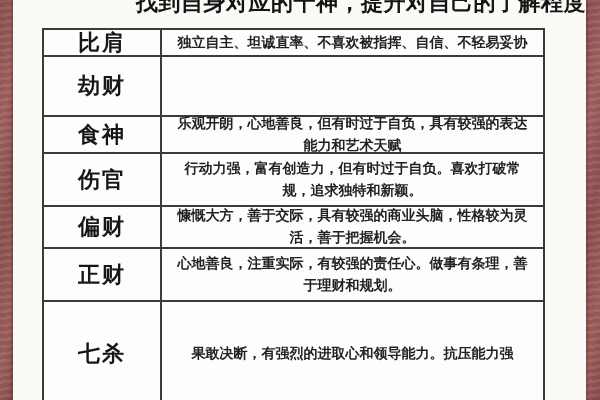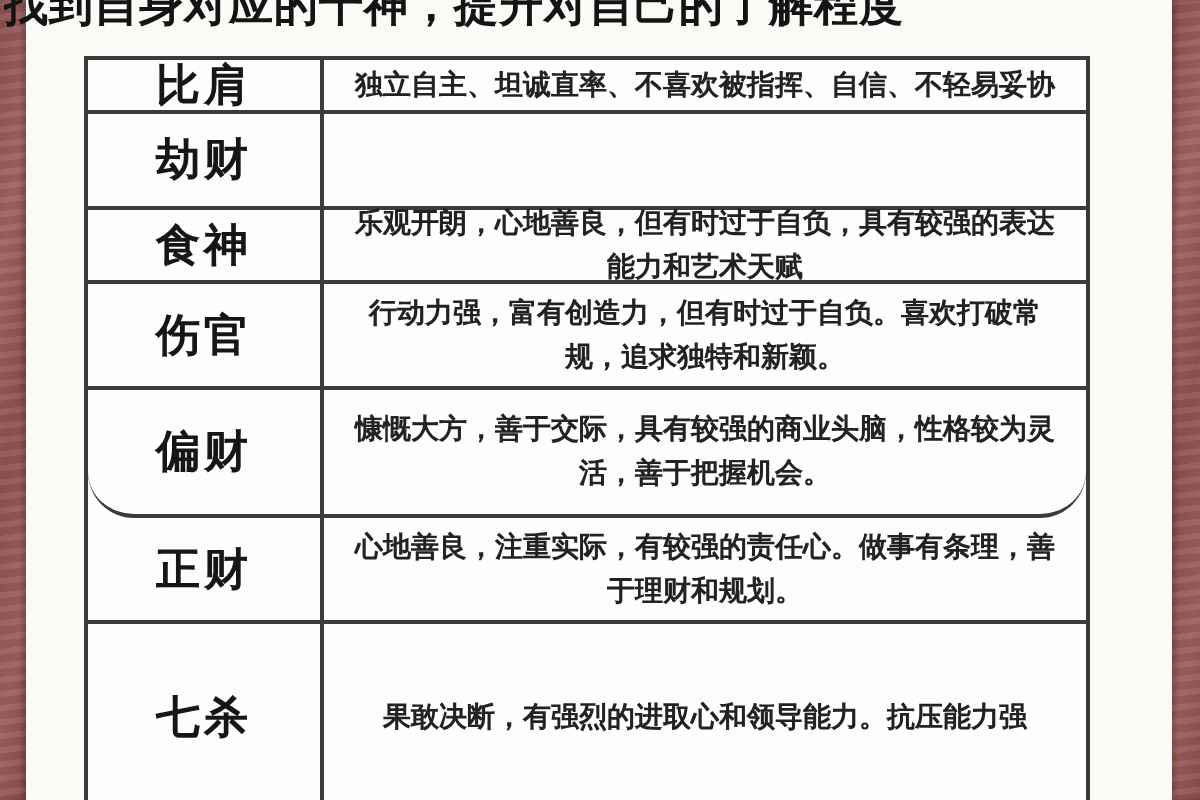--- a/index.html
+++ b/index.html
@@ -26,25 +26,25 @@
         rgba(0,0,0,0.05) 3px 7px),
       linear-gradient(100deg, #8c4f4f 0%, #a16261 28%, #8e5251 52%, #9e605d 78%, #8a4c4c 100%);
   }
   .strip-left  { left: 0;  width: 13px; box-shadow: inset -2px 0 2px rgba(0,0,0,0.18); }
   .strip-right { right: 0; width: 14px; box-shadow: inset  2px 0 2px rgba(0,0,0,0.18); }
 
   
   .title-clip {
     position: absolute;
     top: 0;
-    left: 2px;
+    left: 16px;
     right: 14px;
     height: 15px;
     overflow: hidden;
-    text-align: left;
+    text-align: right;
   }
   .title-clip h1 {
     margin: -9px 0 0 0;
     font-size: 22px;
     line-height: 24px;
     font-weight: bold;
     color: #141414;
     letter-spacing: 0.5px;
     white-space: nowrap;
   }
@@ -62,24 +62,24 @@
     display: flex;
     flex-direction: column;
   }
   .t-row {
     display: flex;
     box-sizing: border-box;
     border-bottom: 2px solid #3b3b3b;
     flex: 0 0 auto;
   }
   .t-row:nth-child(1) { height: 27px; }
-  .t-row:nth-child(2) { height: 48px; }
+  .t-row:nth-child(2) { height: 60px; }
   .t-row:nth-child(3) { height: 37px; }
   .t-row:nth-child(4) { height: 53px; }
-  .t-row:nth-child(5) { height: 64px; border-radius: 23px; }
+  .t-row:nth-child(5) { height: 42px; }
   .t-row:nth-child(6) { height: 53px; }
   .t-row:nth-child(7) { flex: 1 1 auto; border-bottom: none; }
 
   .cell-name {
     width: 118px;
     flex: 0 0 118px;
     box-sizing: border-box;
     border-right: 2px solid #3b3b3b;
     display: flex;
     align-items: center;

